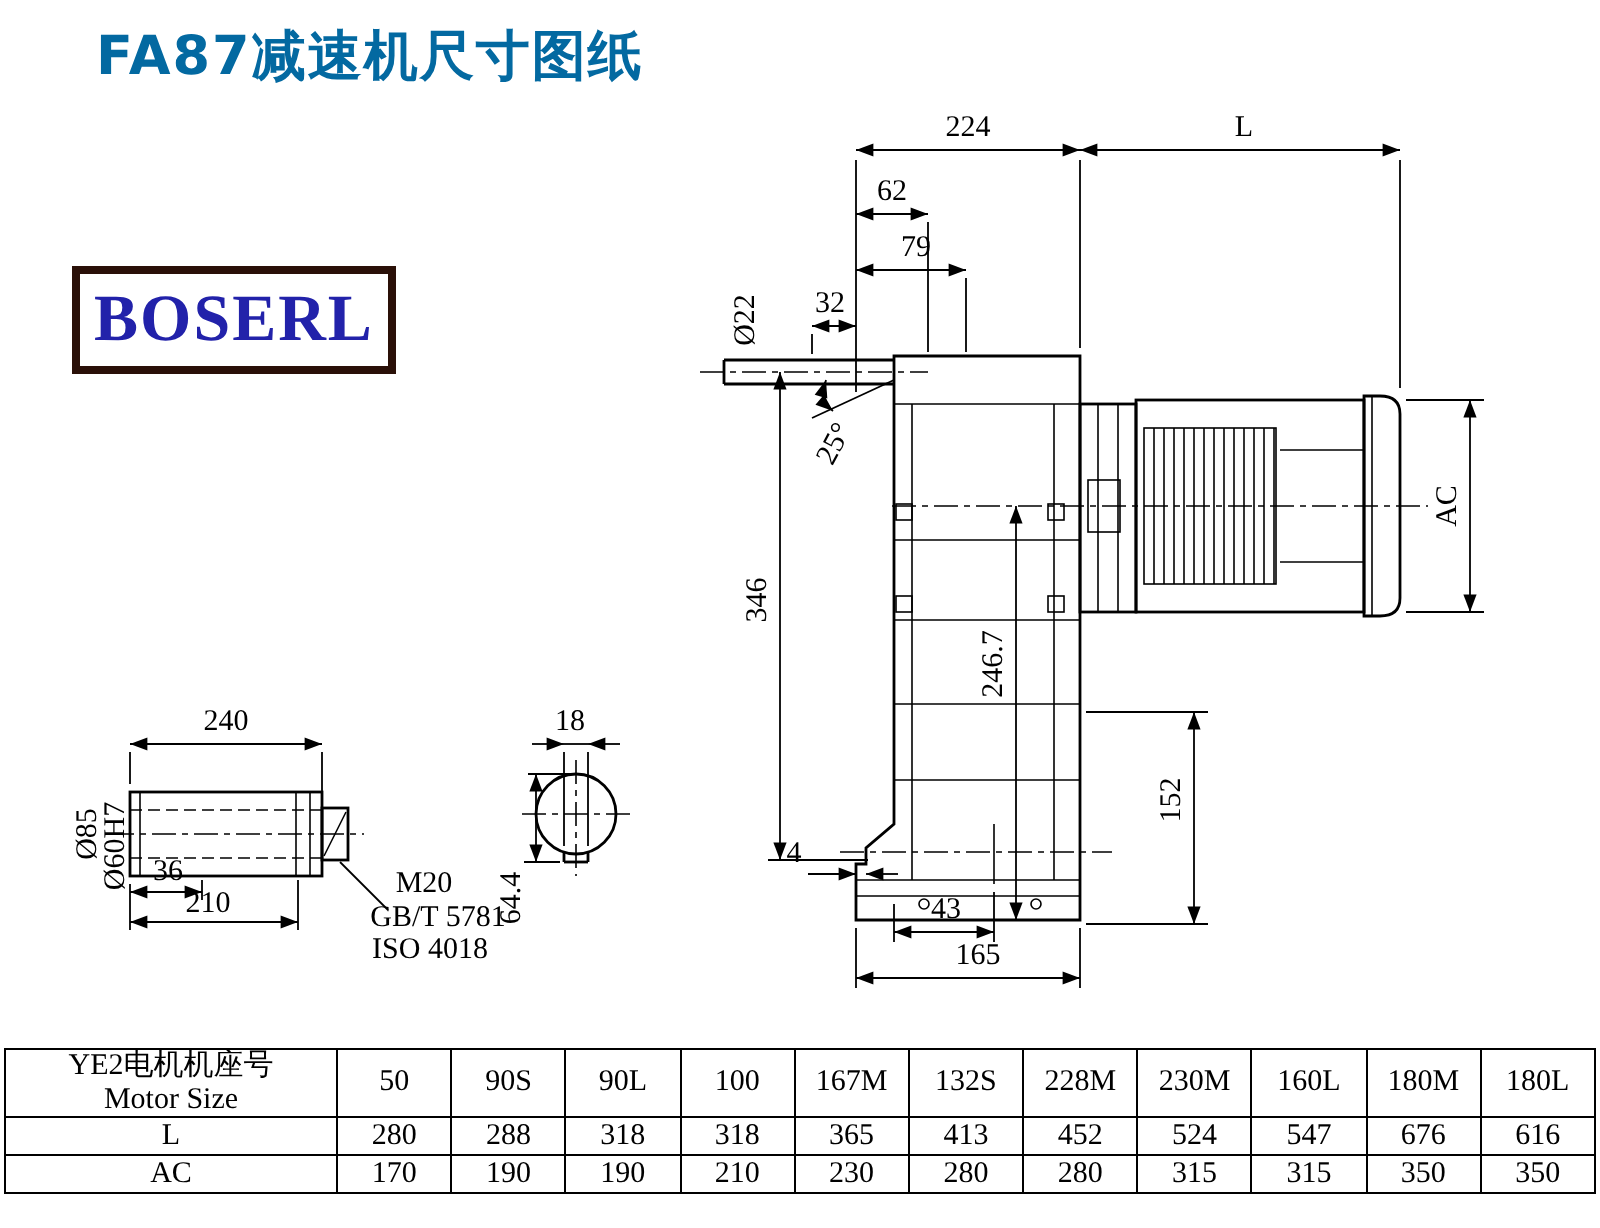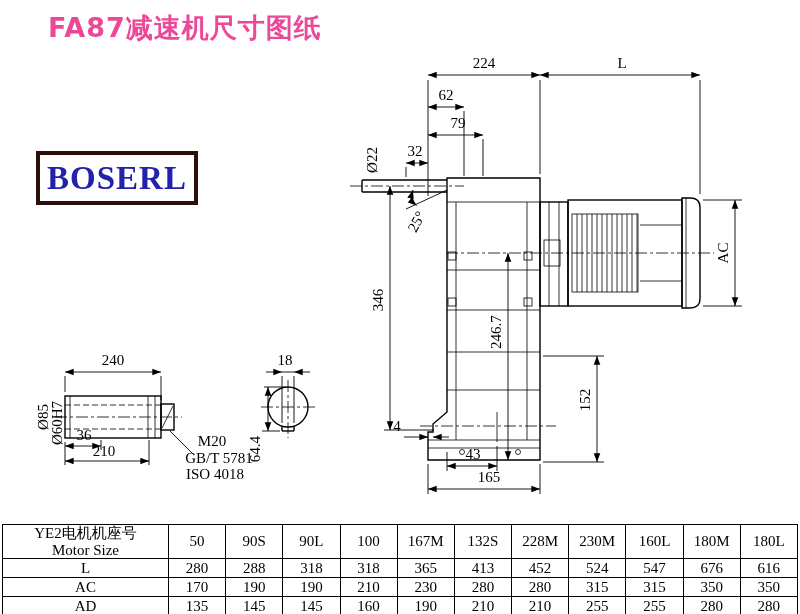--- a/index.html
+++ b/index.html
@@ -1,21 +1,21 @@
 <!DOCTYPE html>
 <html><head>
 <meta charset="utf-8">
 <style>
   html,body{margin:0;padding:0;}
   body{width:800px;height:614px;position:relative;overflow:hidden;background:#fff;
        font-family:"Liberation Serif","DejaVu Serif",serif;color:#000;}
   .title{position:absolute;left:48px;top:10px;font-family:"DejaVu Sans","Liberation Sans",sans-serif;
-         font-weight:700;font-size:27px;letter-spacing:1px;color:#ec4899;}
+         font-weight:700;font-size:27px;letter-spacing:1px;color:#0369a1;}
   .logo-box{position:absolute;left:36px;top:133px;width:154px;height:46px;border:4px solid #2a1008;
-            background:#fff;display:flex;align-items:center;justify-content:center;margin-top:18px;}
+            background:#fff;display:flex;align-items:center;justify-content:center;}
   .logo-text{font-family:"Liberation Serif","DejaVu Serif",serif;font-size:33px;font-weight:700;
              color:#2222aa;letter-spacing:1px;}
   svg{position:absolute;left:0;top:0;}
   .ol{stroke:#000;fill:none;stroke-width:1.4;}
   .tl{stroke:#000;fill:none;stroke-width:0.8;}
   .dim{stroke:#000;fill:none;stroke-width:0.9;}
   .cl{stroke:#000;fill:none;stroke-width:0.8;stroke-dasharray:12 3 3 3;}
   .hl{stroke:#000;fill:none;stroke-width:0.8;stroke-dasharray:6 3;}
   .dt{font-family:"Liberation Serif","DejaVu Serif",serif;font-size:15px;fill:#000;text-anchor:middle;}
   .dim-table{position:absolute;left:2px;top:524px;width:796px;border-collapse:collapse;
@@ -271,28 +271,14 @@
       <td>190</td>
       <td>210</td>
       <td>230</td>
       <td>280</td>
       <td>280</td>
       <td>315</td>
       <td>315</td>
       <td>350</td>
       <td>350</td>
     </tr>
-    <tr>
-      <td>AD</td>
-      <td>135</td>
-      <td>145</td>
-      <td>145</td>
-      <td>160</td>
-      <td>190</td>
-      <td>210</td>
-      <td>210</td>
-      <td>255</td>
-      <td>255</td>
-      <td>280</td>
-      <td>280</td>
-    </tr>
   </tbody>
 </table>
 
 </body></html>

